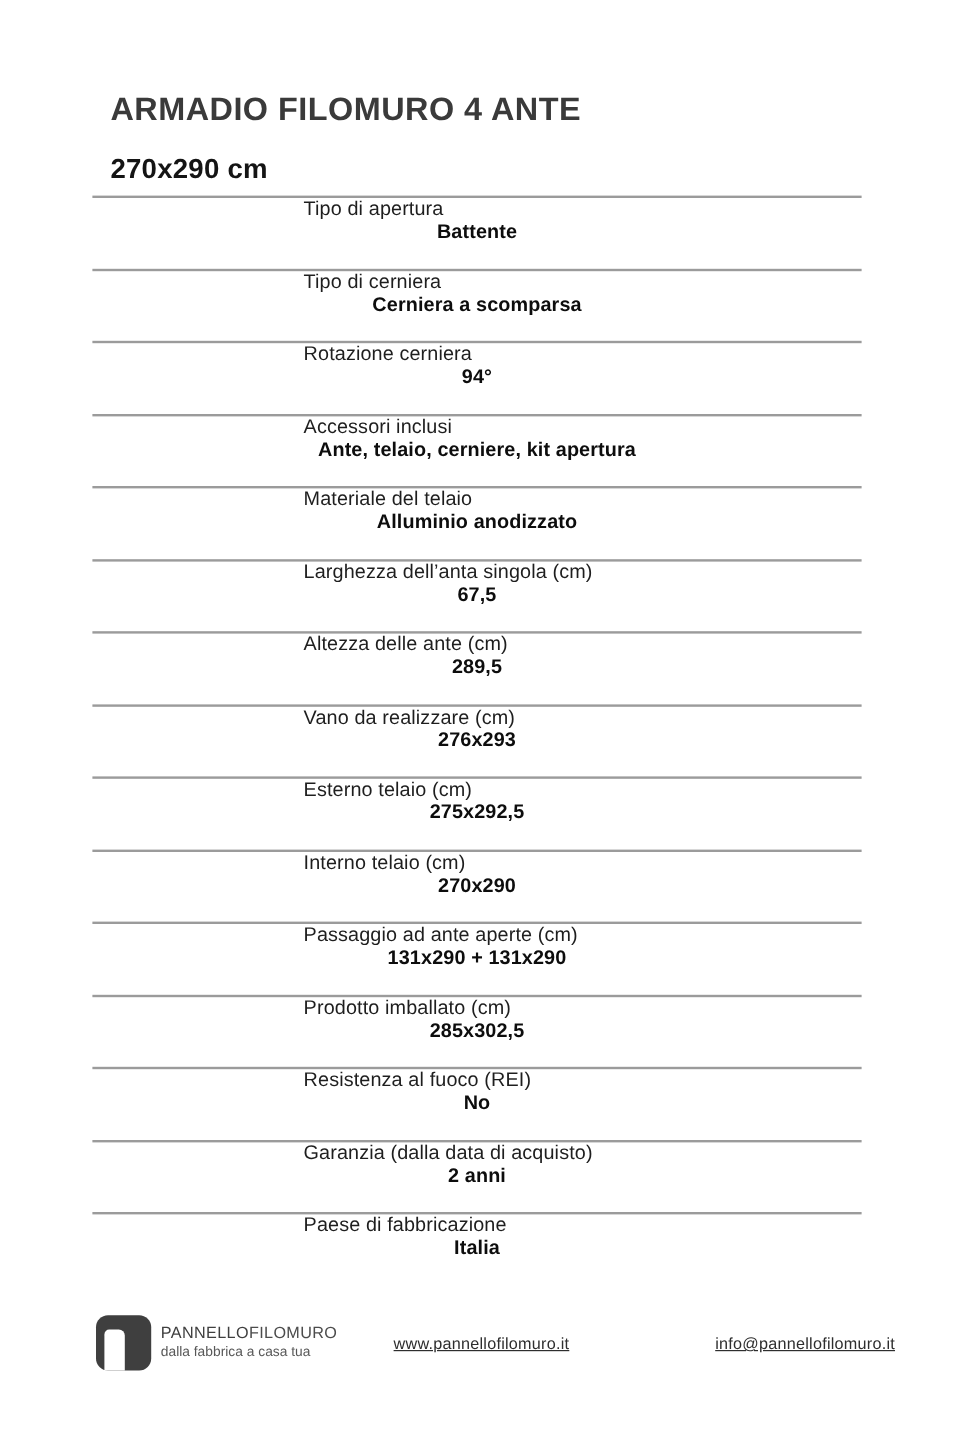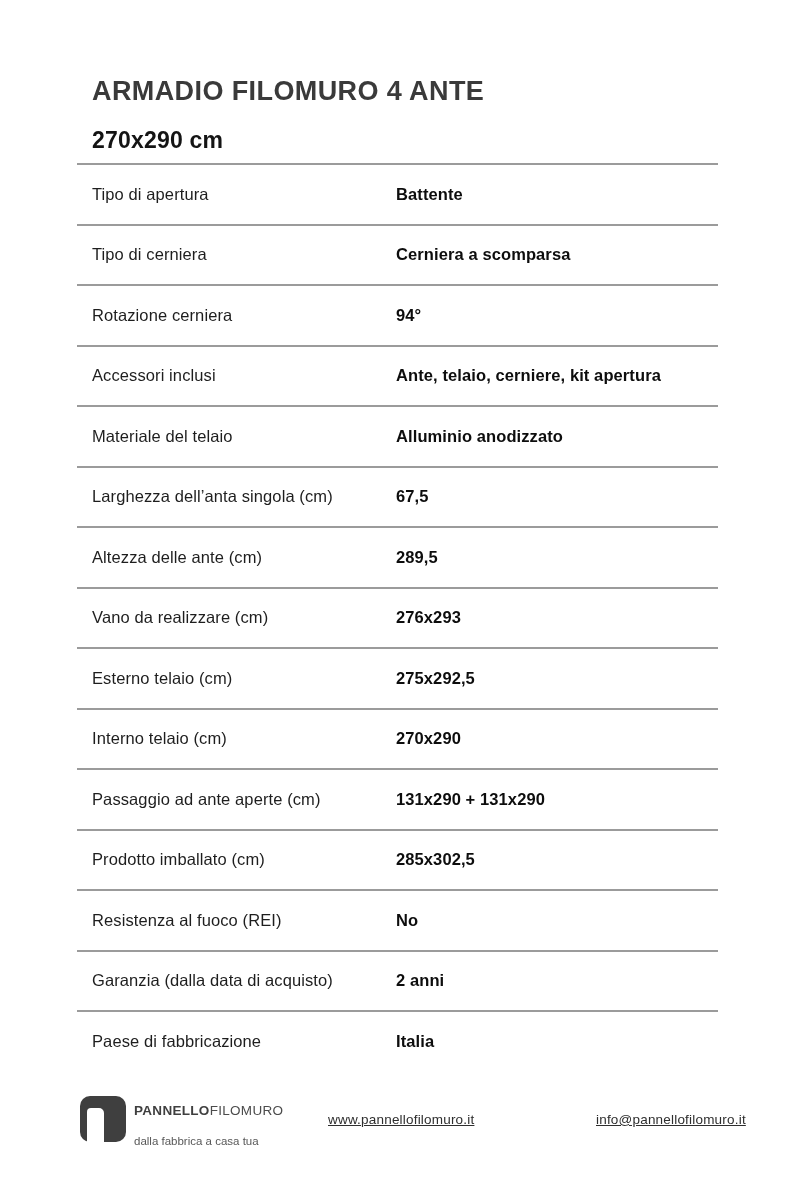--- a/index.html
+++ b/index.html
@@ -43,20 +43,21 @@
     left: 77px;
     top: 163px;
     width: 641px;
   }
   .row {
     display: flex;
     align-items: center;
     height: 60.5px;
     border-top: 2px solid #9b9b9b;
     box-sizing: border-box;
+    flex-direction: column;
   }
   .cell-label {
     width: 319px;
     padding-left: 15px;
     box-sizing: border-box;
     font-size: 16.5px;
     font-weight: 400;
     color: #1e1e1e;
     letter-spacing: 0.1px;
   }
@@ -92,26 +93,26 @@
     left: 134px;
     top: 1103px;
     line-height: 1.2;
   }
   .brand-line {
     font-size: 13.5px;
     letter-spacing: 0.3px;
     color: #3f3f3f;
     white-space: nowrap;
   }
-  .brand-bold { font-weight: 700; }
+  .brand-bold { font-weight: 400; }
   .brand-light { font-weight: 400; color: #4c4c4c; }
   .tagline {
     font-size: 11.5px;
     color: #585858;
-    margin-top: 16px;
+    margin-top: 2px;
     white-space: nowrap;
   }
   .footer-link {
     position: absolute;
     top: 1112px;
     font-size: 13.5px;
     color: #2e2e2e;
     text-decoration: underline;
     letter-spacing: 0.2px;
     cursor: pointer;

